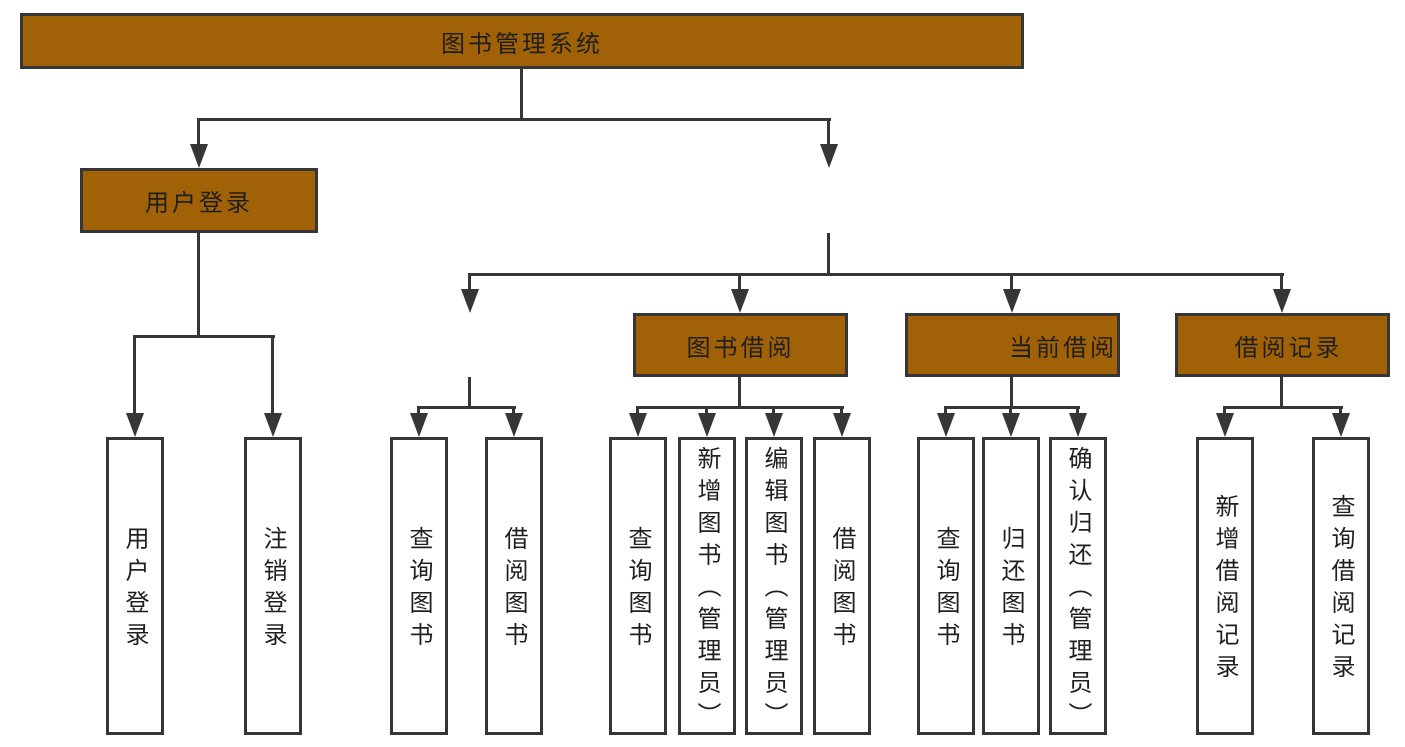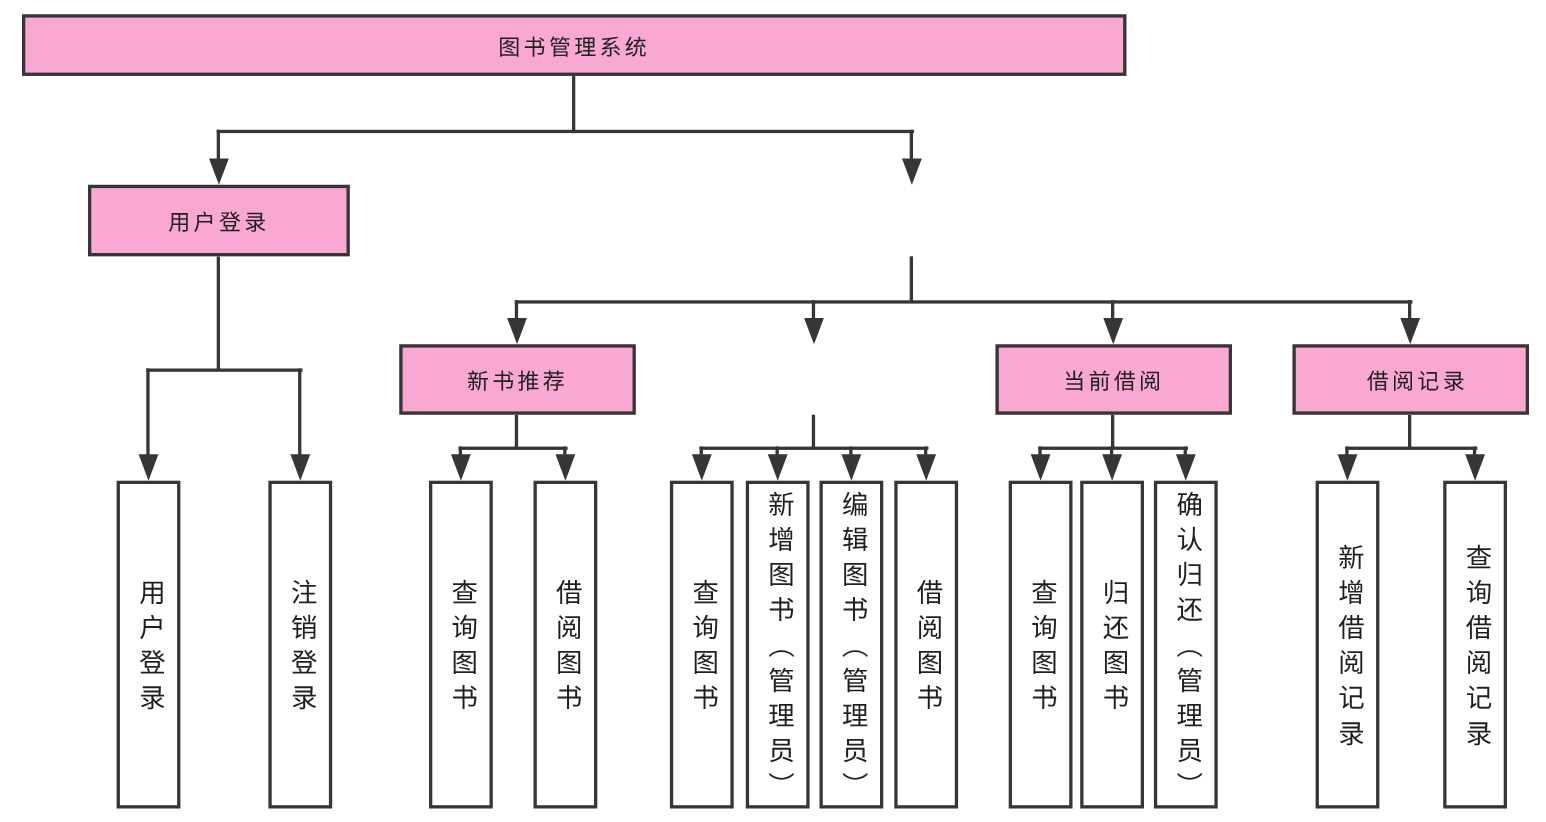--- a/index.html
+++ b/index.html
@@ -11,26 +11,26 @@
   #canvas {
     position: relative;
     width: 1405px;
     height: 747px;
     background: #ffffff;
     overflow: hidden;
   }
   .node {
     position: absolute;
     box-sizing: border-box;
-    background: #f9a8d4;
+    background: #a16207;
     border: 3px solid #363636;
     display: flex;
     align-items: center;
     justify-content: center;
-    font-size: 20px;
+    font-size: 24px;
     letter-spacing: 3px;
     color: #1f1f1f;
     white-space: nowrap;
   }
   .leaf {
     position: absolute;
     box-sizing: border-box;
     background: #ffffff;
     border: 3px solid #363636;
     width: 58px;
@@ -143,24 +143,24 @@
   <div class="arrow" style="left:1332px; top:413px;"></div>
 
   <div class="node" style="left:20px; top:13px; width:1004px; height:56px;">
     <span>图书管理系统</span>
   </div>
 
   <div class="node" style="left:80px; top:168px; width:238px; height:65px;">
     <span>用户登录</span>
   </div>
 
-  <div class="node" style="left:363px; top:313px; width:215px; height:64px;">
-    <span>新书推荐</span>
-  </div>
-  <div class="node" style="left:905px; top:313px; width:215px; height:64px;">
+  <div class="node" style="left:633px; top:313px; width:215px; height:64px;">
+    <span>图书借阅</span>
+  </div>
+  <div class="node" style="left:905px; top:313px; width:215px; height:64px;justify-content:flex-end;">
     <span>当前借阅</span>
   </div>
   <div class="node" style="left:1175px; top:313px; width:215px; height:64px;padding-left:12px;">
     <span>借阅记录</span>
   </div>
 
   <div class="leaf" style="left:106px;">
     <span class="vtext">用户登录</span>
   </div>
   <div class="leaf" style="left:244px;">

